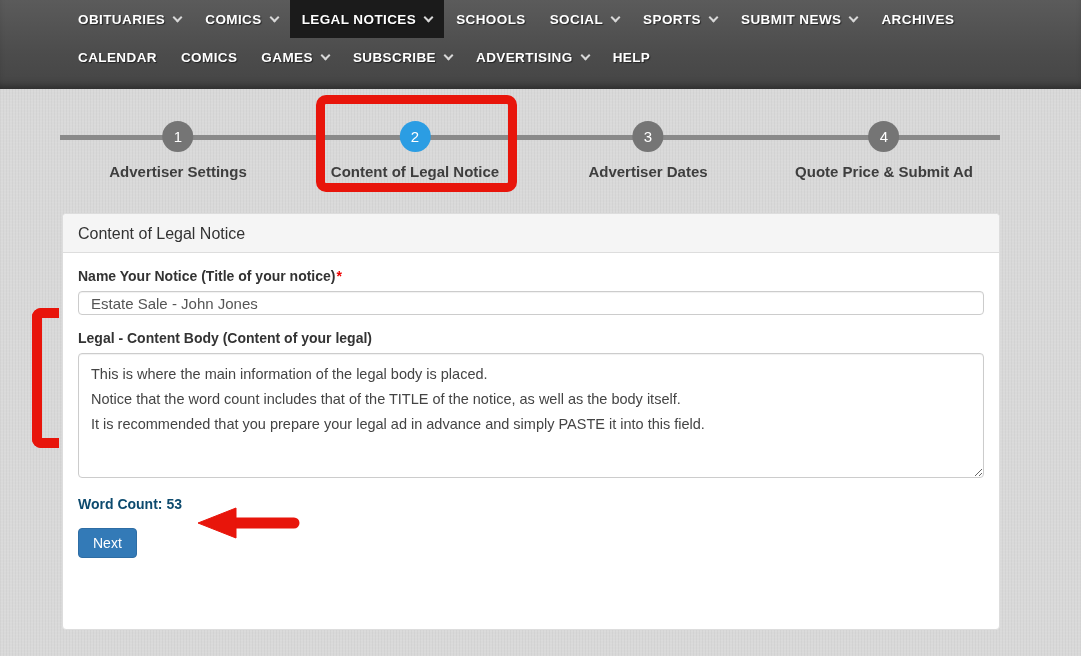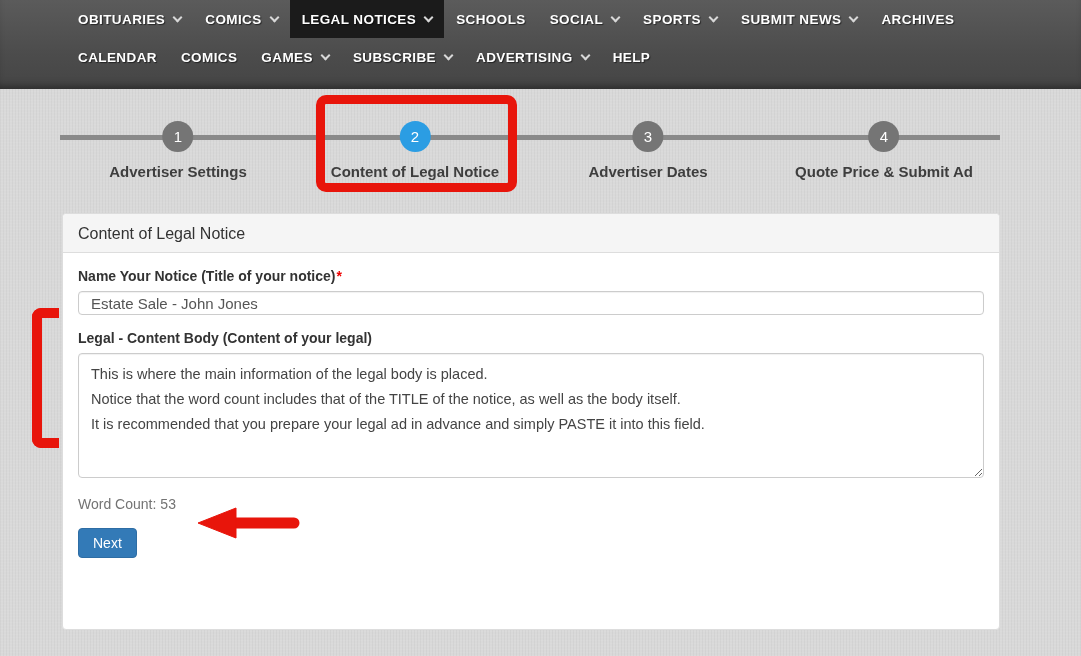--- a/index.html
+++ b/index.html
@@ -85,21 +85,21 @@
     border:1px solid #ccc; border-radius:4px;
     font-family:"Liberation Sans", sans-serif; font-size:15px; color:#555;
     box-shadow:inset 0 1px 1px rgba(0,0,0,.06);
   }
   .body-textarea{
     width:100%; height:125px; padding:8px 12px; margin-bottom:14px;
     border:1px solid #ccc; border-radius:4px; resize:both;
     font-family:"Liberation Sans", sans-serif; font-size:14.5px; line-height:25px; color:#444;
     box-shadow:inset 0 1px 1px rgba(0,0,0,.06);
   }
-  .word-count{ font-size:14px; font-weight:normal; color:#737373; margin-bottom:16px; }
+  .word-count{ font-size:14px; font-weight:bold; color:#0c4a6e; margin-bottom:16px; }
   .word-count .wc-value{ margin-left:4px; }
   .checkbox-row{ display:flex; align-items:center; font-size:14px; color:#333; margin-bottom:16px; cursor:pointer; }
   .checkbox-row input{ width:13px; height:13px; margin-right:8px; cursor:pointer; }
   .next-btn{
     display:inline-block; padding:6px 14px; font-size:14px; color:#fff;
     background:var(--btn-blue); border:1px solid #2e6da4; border-radius:4px;
     font-family:"Liberation Sans", sans-serif; cursor:pointer;
   }
 </style>
 </head>

